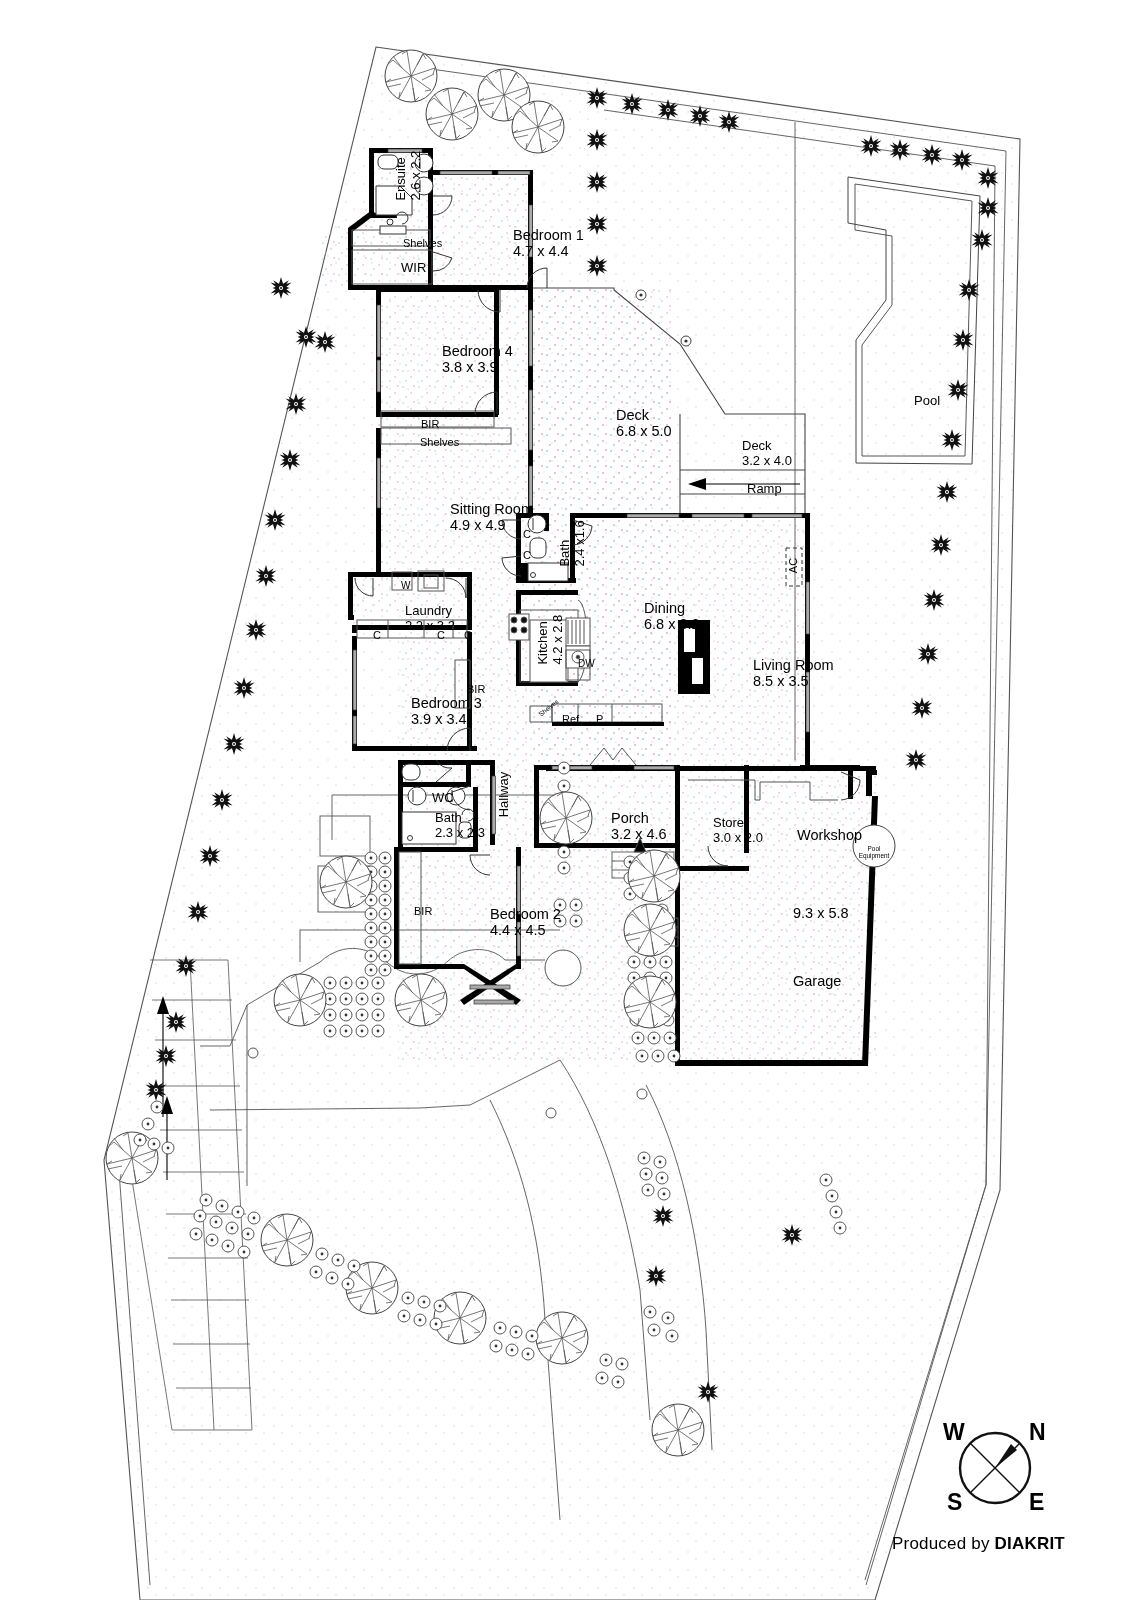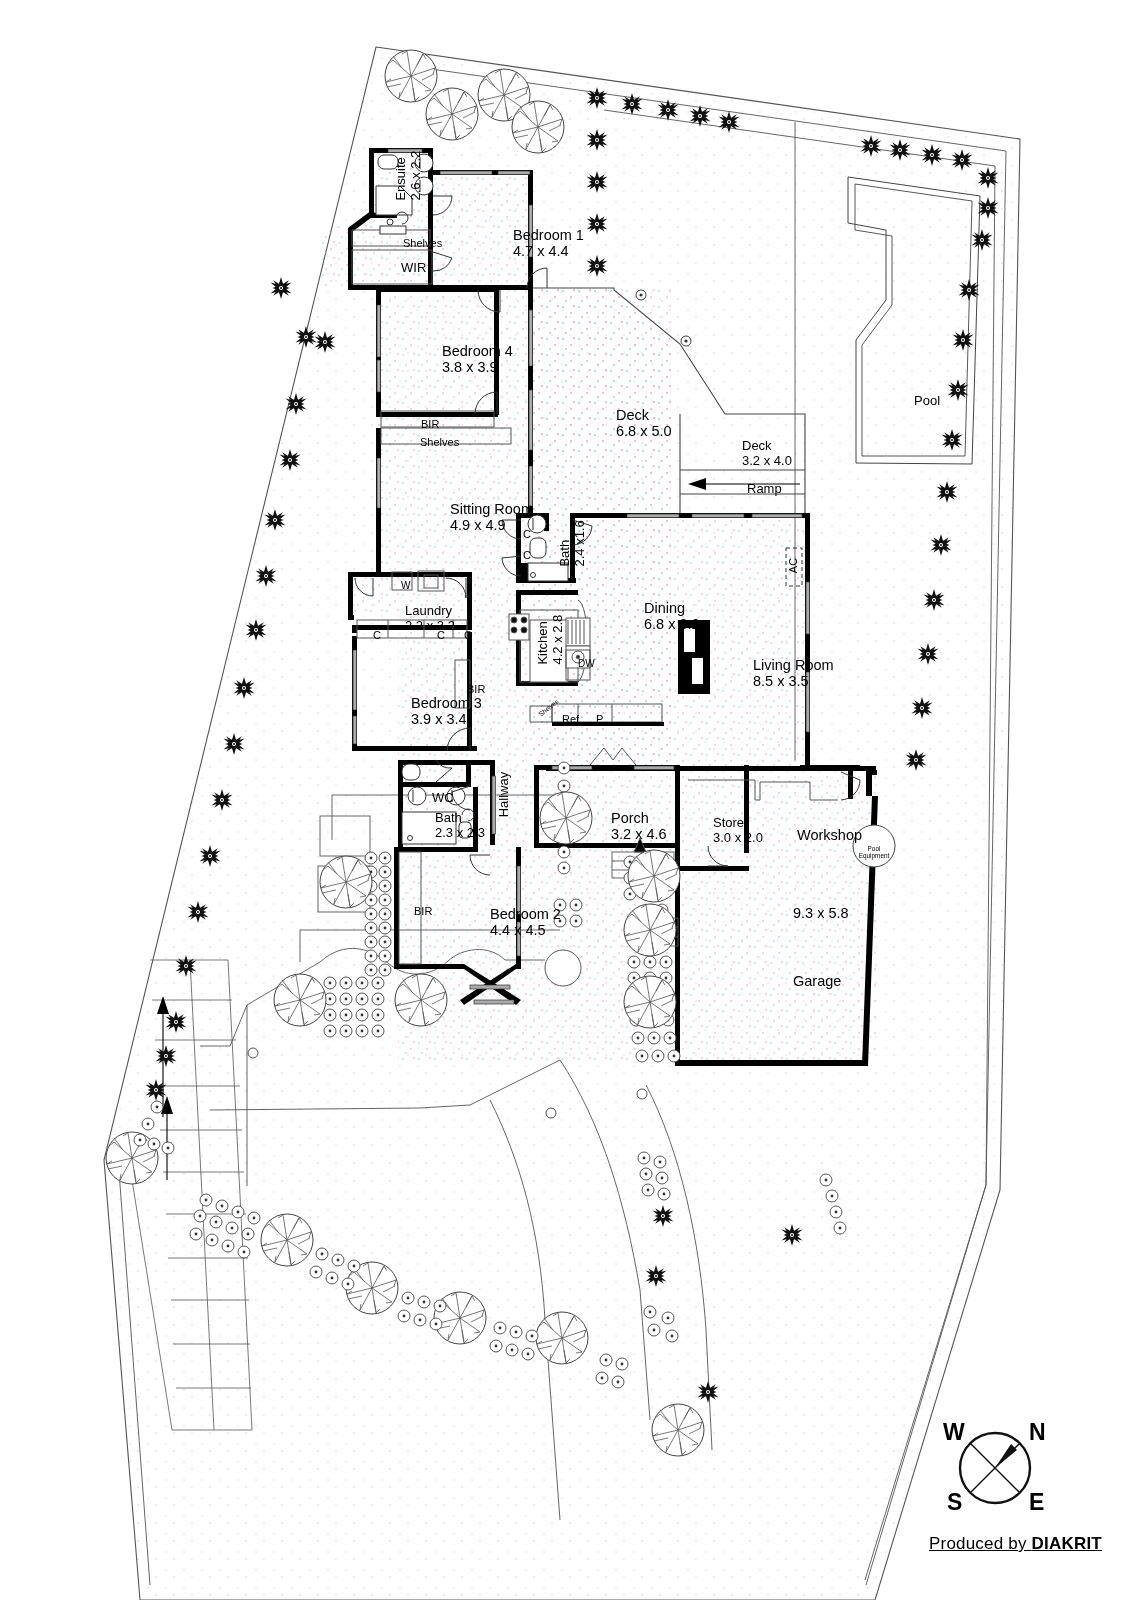--- a/index.html
+++ b/index.html
@@ -8,21 +8,21 @@
   #plan{position:absolute;left:0;top:0;width:1131px;height:1600px;}
   .lbl{position:absolute;text-align:center;line-height:1.12;white-space:nowrap;}
   .lbl .t{display:block;}
   .rot90{transform-origin:center center;transform:rotate(-90deg);}
   .f14{font-size:14.5px;}
   .f13{font-size:13px;}
   .f11{font-size:11px;}
   .f10{font-size:10px;}
   .f7{font-size:6.4px;line-height:1.05;}
   #compass{position:absolute;left:925px;top:1410px;width:140px;height:120px;}
-  #producer{position:absolute;left:929px;top:1534px;font-size:17px;letter-spacing:.2px;text-decoration:underline;}
+  #producer{position:absolute;left:892px;top:1534px;font-size:17px;letter-spacing:.2px;}
   #producer b{font-weight:bold;}
 </style>
 </head>
 <body>
 
 <svg id="plan" viewBox="0 0 1131 1600">
   <defs>
     <pattern id="dots" width="16" height="16" patternUnits="userSpaceOnUse">
       <circle cx="3" cy="3" r="0.8" fill="#9ec8e8"></circle>
       <circle cx="11" cy="9" r="0.8" fill="#f0a0c0"></circle>

